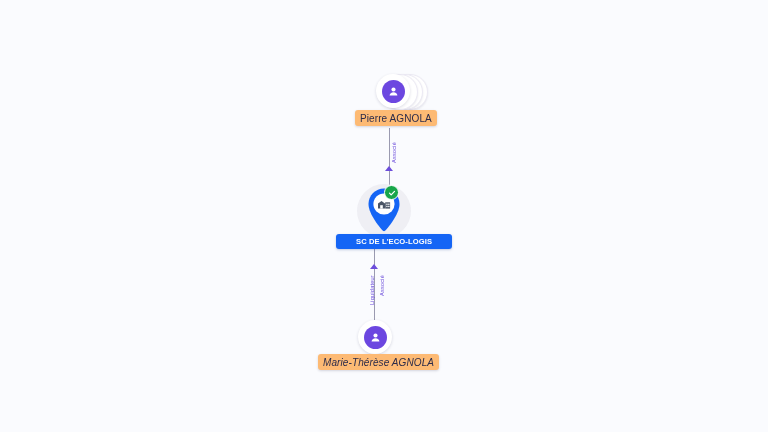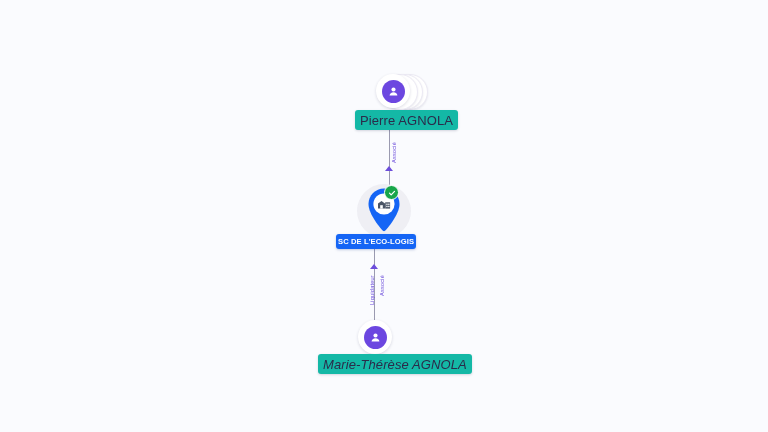--- a/index.html
+++ b/index.html
@@ -109,23 +109,23 @@
     height: 23px;
     border-radius: 50%;
     background: #6c47e0;
     display: flex;
     align-items: center;
     justify-content: center;
   }
 
   .node-label {
     position: absolute;
-    background: #14b8a6;
+    background: #fdba74;
     color: #2b2b4a;
-    font-size: 13px;
+    font-size: 10px;
     padding: 2.5px 5px;
     border-radius: 3px;
     white-space: nowrap;
     box-shadow: 0 1px 2.5px rgba(40, 40, 80, 0.18);
     letter-spacing: 0.1px;
   }
 
   
   #node-pierre { left: 376px; top: 74px; }
   #label-pierre { left: 355px; top: 110px; }
@@ -173,21 +173,21 @@
     justify-content: center;
   }
   #label-company {
     position: absolute;
     left: 336px;
     top: 234px;
     background: #1565f5;
     color: #ffffff;
     font-size: 7.6px;
     font-weight: bold;
-    padding: 3px 2px;
+    padding: 3px 20px;
     border-radius: 3px;
     white-space: nowrap;
     letter-spacing: 0.1px;
     box-shadow: 0 1px 2.5px rgba(20, 50, 130, 0.25);
   }
 </style>
 </head>
 <body>
 
 <div id="graph-canvas">

